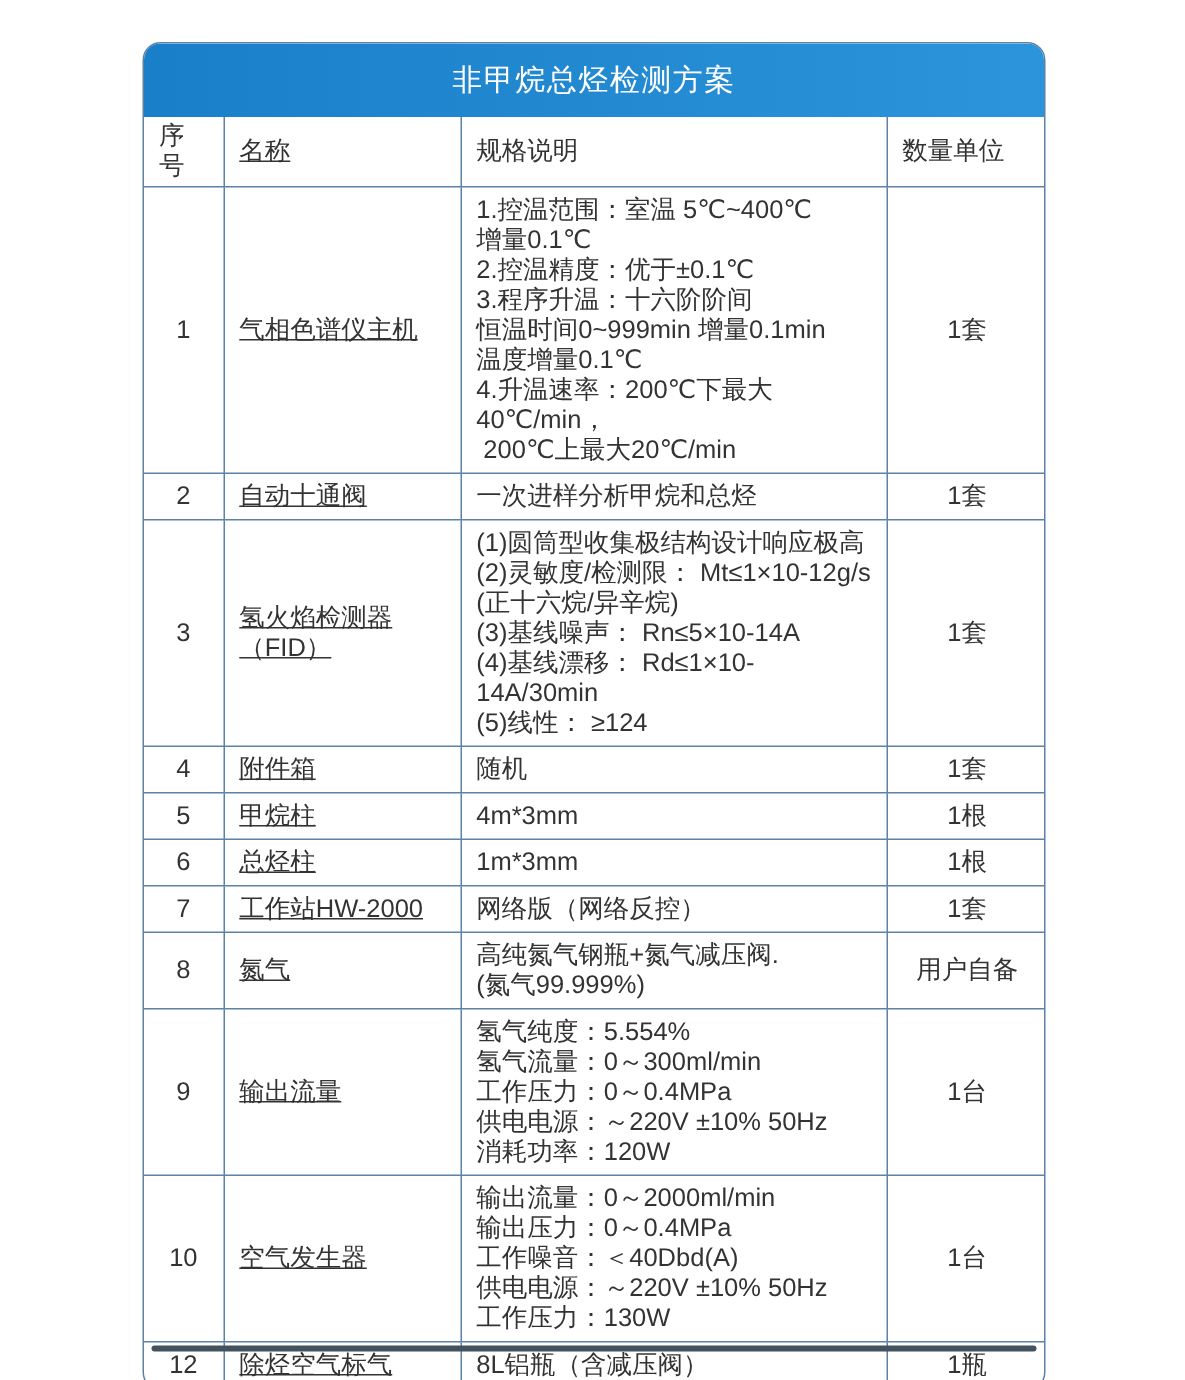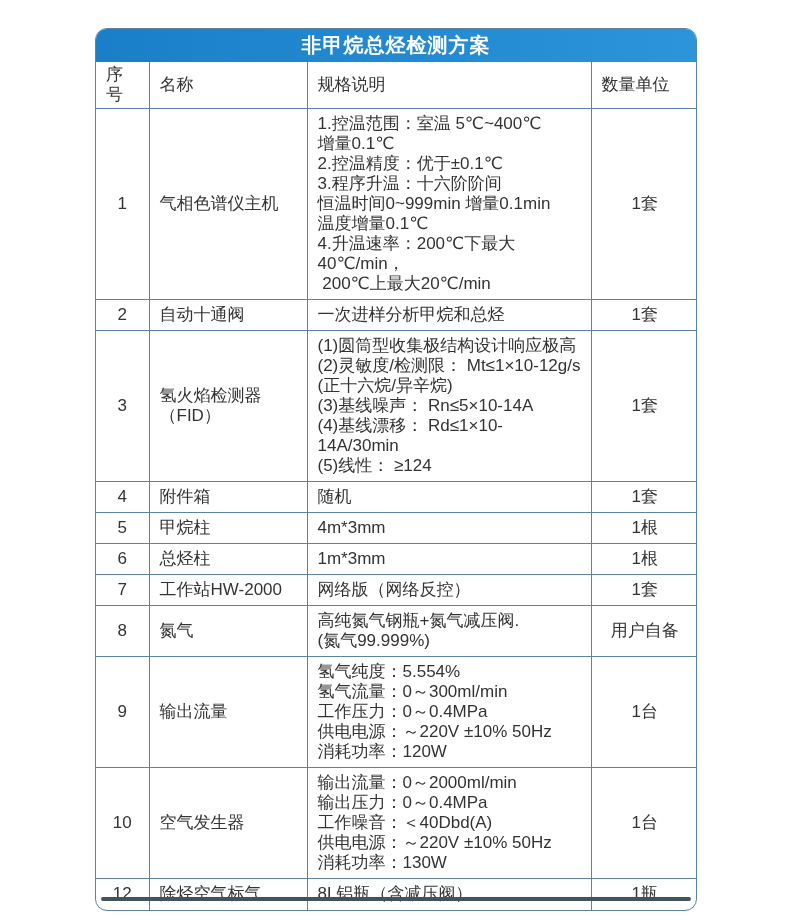--- a/index.html
+++ b/index.html
@@ -20,25 +20,25 @@
     left: 95px;
     top: 28px;
     width: 602px;
     border: 1px solid #5d82a8;
     border-radius: 12px;
     overflow: hidden;
     background: #ffffff;
     box-sizing: border-box;
   }
   .title-bar {
-    height: 33px;
+    height: 49px;
     background: linear-gradient(90deg, #1a7fc9, #2b94da);
     color: #ffffff;
     font-size: 20px;
-    font-weight: bold;
+    font-weight: normal;
     display: flex;
     align-items: center;
     justify-content: center;
     letter-spacing: 1px;
   }
   table.spec {
     width: 100%;
     border-collapse: collapse;
     table-layout: fixed;
   }
@@ -60,21 +60,21 @@
 
   table.spec th {
     font-weight: normal;
     text-align: left;
     height: 26px;
     padding-top: 3px;
     padding-bottom: 3px;
   }
   th.col-no, td.td-no { text-align: center; padding-left: 2px; padding-right: 2px; margin-top: 16px; }
   td { height: 31px; }
-  td.td-name, th.col-name { padding-left: 13px; }
+  td.td-name, th.col-name { padding-left: 13px; text-decoration: underline; }
   td.td-qty, th.col-qty { padding-left: 12px; text-align: center; }
   .spec-line { white-space: pre-wrap; }
   .bottom-bar {
     position: absolute;
     left: 101px;
     top: 897px;
     width: 590px;
     height: 4px;
     background: #42535e;
     border-radius: 2px;
@@ -192,21 +192,21 @@
             <td class="td-qty">1台</td>
           </tr>
           <tr>
             <td class="td-no">10</td>
             <td class="td-name">空气发生器</td>
             <td class="td-spec">
               <div class="spec-line">输出流量：0～2000ml/min</div>
               <div class="spec-line">输出压力：0～0.4MPa</div>
               <div class="spec-line">工作噪音：＜40Dbd(A)</div>
               <div class="spec-line">供电电源：～220V ±10% 50Hz</div>
-              <div class="spec-line">消耗功率：130W</div>
+              <div class="spec-line">工作压力：130W</div>
             </td>
             <td class="td-qty">1台</td>
           </tr>
           <tr>
             <td class="td-no">12</td>
             <td class="td-name">除烃空气标气</td>
             <td class="td-spec">
               <div class="spec-line">8L铝瓶（含减压阀）</div>
             </td>
             <td class="td-qty">1瓶</td>

